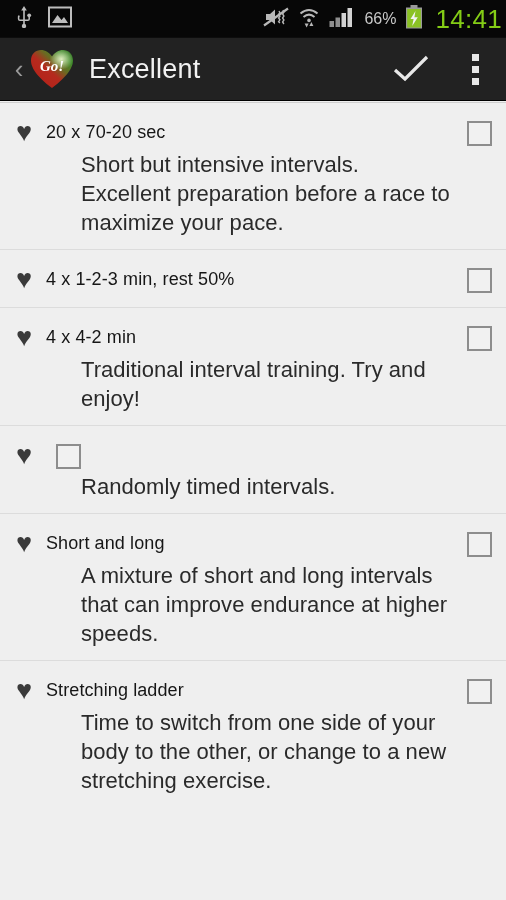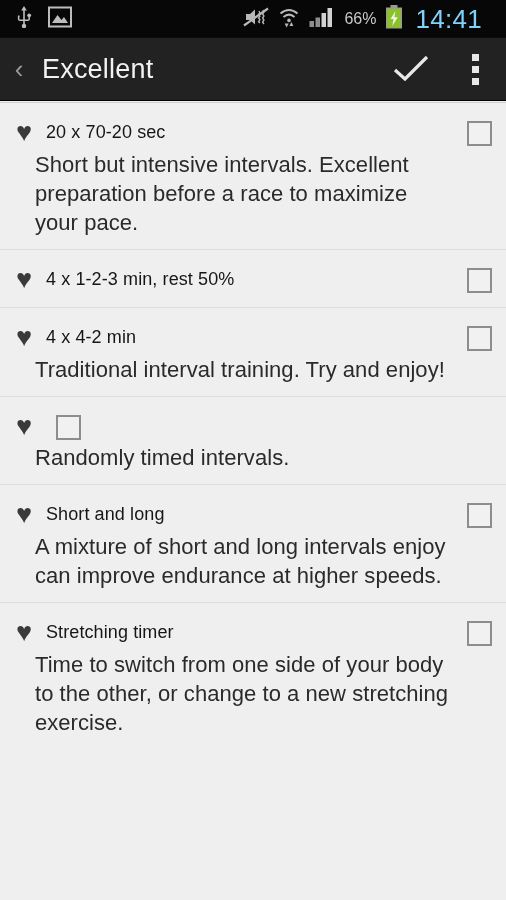--- a/index.html
+++ b/index.html
@@ -8,32 +8,32 @@
     background:#eeeeee;
     font-family:"Liberation Sans", sans-serif;
     overflow:hidden;
   }
   #screen { position:relative; width:506px; height:900px; overflow:hidden; background:#efefef; }
 
   
   .statusbar {
     height:38px; background:#070707;
     display:flex; align-items:center;
-    padding:0 24px 0 14px;
+    padding:0 4px 0 14px;
     border-bottom:1px solid #0d0d0d;
   }
   .sb-left { display:flex; align-items:center; gap:14px; }
   .sb-right { margin-left:auto; display:flex; align-items:center; gap:9px; }
   .sb-icon { display:block; }
   .sb-pct {
     color:#c9c9c9; font-size:16px; letter-spacing:0px;
     font-family:"Liberation Sans", sans-serif;
   }
   .sb-clock {
-    color:#7dd3fc; font-size:26px; line-height:26px;
+    color:#84cc16; font-size:26px; line-height:26px;
     font-family:"Liberation Sans", sans-serif; font-weight:400;
     margin-left:3px; letter-spacing:0.3px;text-align:center;
   }
 
   
   .actionbar {
     height:63px; background:#222222;
     display:flex; align-items:center;
     padding:0 0 0 10px;
     border-bottom:1px solid #000;
@@ -75,21 +75,21 @@
     color:#161616; font-size:18px; line-height:31px;
     font-weight:400; letter-spacing:0.1px;
     flex:1; white-space:nowrap; overflow:hidden;
   }
   .checkbox {
     flex:none; width:25px; height:25px; margin-top:4px; margin-left:10px;
     border:2px solid #8d8d8d; background:#f1f1f1;
   }
   .row-desc {
     color:#2a2a2a; font-size:22px; line-height:29px;
-    padding:2px 56px 0 35px;
+    padding:2px 56px 0 81px;
     letter-spacing:0.05px;
   }
 </style>
 </head>
 <body>
 
 <div id="screen">
 
   <div class="statusbar">
     <div class="sb-left">
@@ -157,20 +157,40 @@
           <rect x="2.2" y="4" width="13.6" height="18.5" fill="#8bc224"></rect>
           <polygon points="10.5,6 5.5,14 8.6,14 7.2,21 12.8,12.3 9.4,12.3" fill="#f3f3f3"></polygon>
         </svg>
       </span>
       <span class="sb-clock">14:41</span>
     </div>
   </div>
 
   <div class="actionbar">
     <span class="ab-back">‹</span>
+    <span class="ab-logo">
+      <svg width="46" height="46" viewBox="0 0 46 46">
+        <defs>
+          <linearGradient id="hg" x1="0" y1="1" x2="1" y2="0">
+            <stop offset="0%" stop-color="#b51f17"></stop>
+            <stop offset="45%" stop-color="#b52a1e"></stop>
+            <stop offset="62%" stop-color="#6a6a22"></stop>
+            <stop offset="80%" stop-color="#3f8a2a"></stop>
+            <stop offset="100%" stop-color="#2f6e22"></stop>
+          </linearGradient>
+          <radialGradient id="sh" cx="0.72" cy="0.24" r="0.28">
+            <stop offset="0%" stop-color="#e7f3c9" stop-opacity="0.95"></stop>
+            <stop offset="100%" stop-color="#e7f3c9" stop-opacity="0"></stop>
+          </radialGradient>
+        </defs>
+        <path d="M23 42 C7 30 2 21 2 14.5 C2 8 6.8 4 12 4 C16.3 4 20.3 6.6 23 10.5 C25.7 6.6 29.7 4 34 4 C39.2 4 44 8 44 14.5 C44 21 39 30 23 42 Z" fill="url(#hg)"></path>
+        <path d="M23 42 C7 30 2 21 2 14.5 C2 8 6.8 4 12 4 C16.3 4 20.3 6.6 23 10.5 C25.7 6.6 29.7 4 34 4 C39.2 4 44 8 44 14.5 C44 21 39 30 23 42 Z" fill="url(#sh)"></path>
+        <text x="23" y="25" font-family="Liberation Serif, serif" font-size="15" font-style="italic" font-weight="bold" fill="#ffffff" text-anchor="middle">Go!</text>
+      </svg>
+    </span>
     <span class="ab-title">Excellent</span>
     <div class="ab-actions">
       <span class="ab-btn">
         <svg width="38" height="30" viewBox="0 0 38 30">
           <polyline points="3,16 13,25 35,3" fill="none" stroke="#e8e8e8" stroke-width="3.2"></polyline>
         </svg>
       </span>
       <span class="ab-btn overflow">
         <span class="dots">
           <i></i>
@@ -216,26 +236,26 @@
       </div>
       <div class="row-desc">Randomly timed intervals.</div>
     </div>
 
     <div class="row">
       <div class="row-head">
         <span class="heart">♥</span>
         <span class="row-title">Short and long</span>
         <span class="checkbox"></span>
       </div>
-      <div class="row-desc">A mixture of short and long intervals enjoy can improve endurance at higher speeds.</div>
-    </div>
-
-    <div class="row">
-      <div class="row-head">
-        <span class="heart">♥</span>
-        <span class="row-title">Stretching timer</span>
+      <div class="row-desc">A mixture of short and long intervals that can improve endurance at higher speeds.</div>
+    </div>
+
+    <div class="row">
+      <div class="row-head">
+        <span class="heart">♥</span>
+        <span class="row-title">Stretching ladder</span>
         <span class="checkbox"></span>
       </div>
       <div class="row-desc">Time to switch from one side of your body to the other, or change to a new stretching exercise.</div>
     </div>
 
   </div>
 </div>
 
 </body></html>

